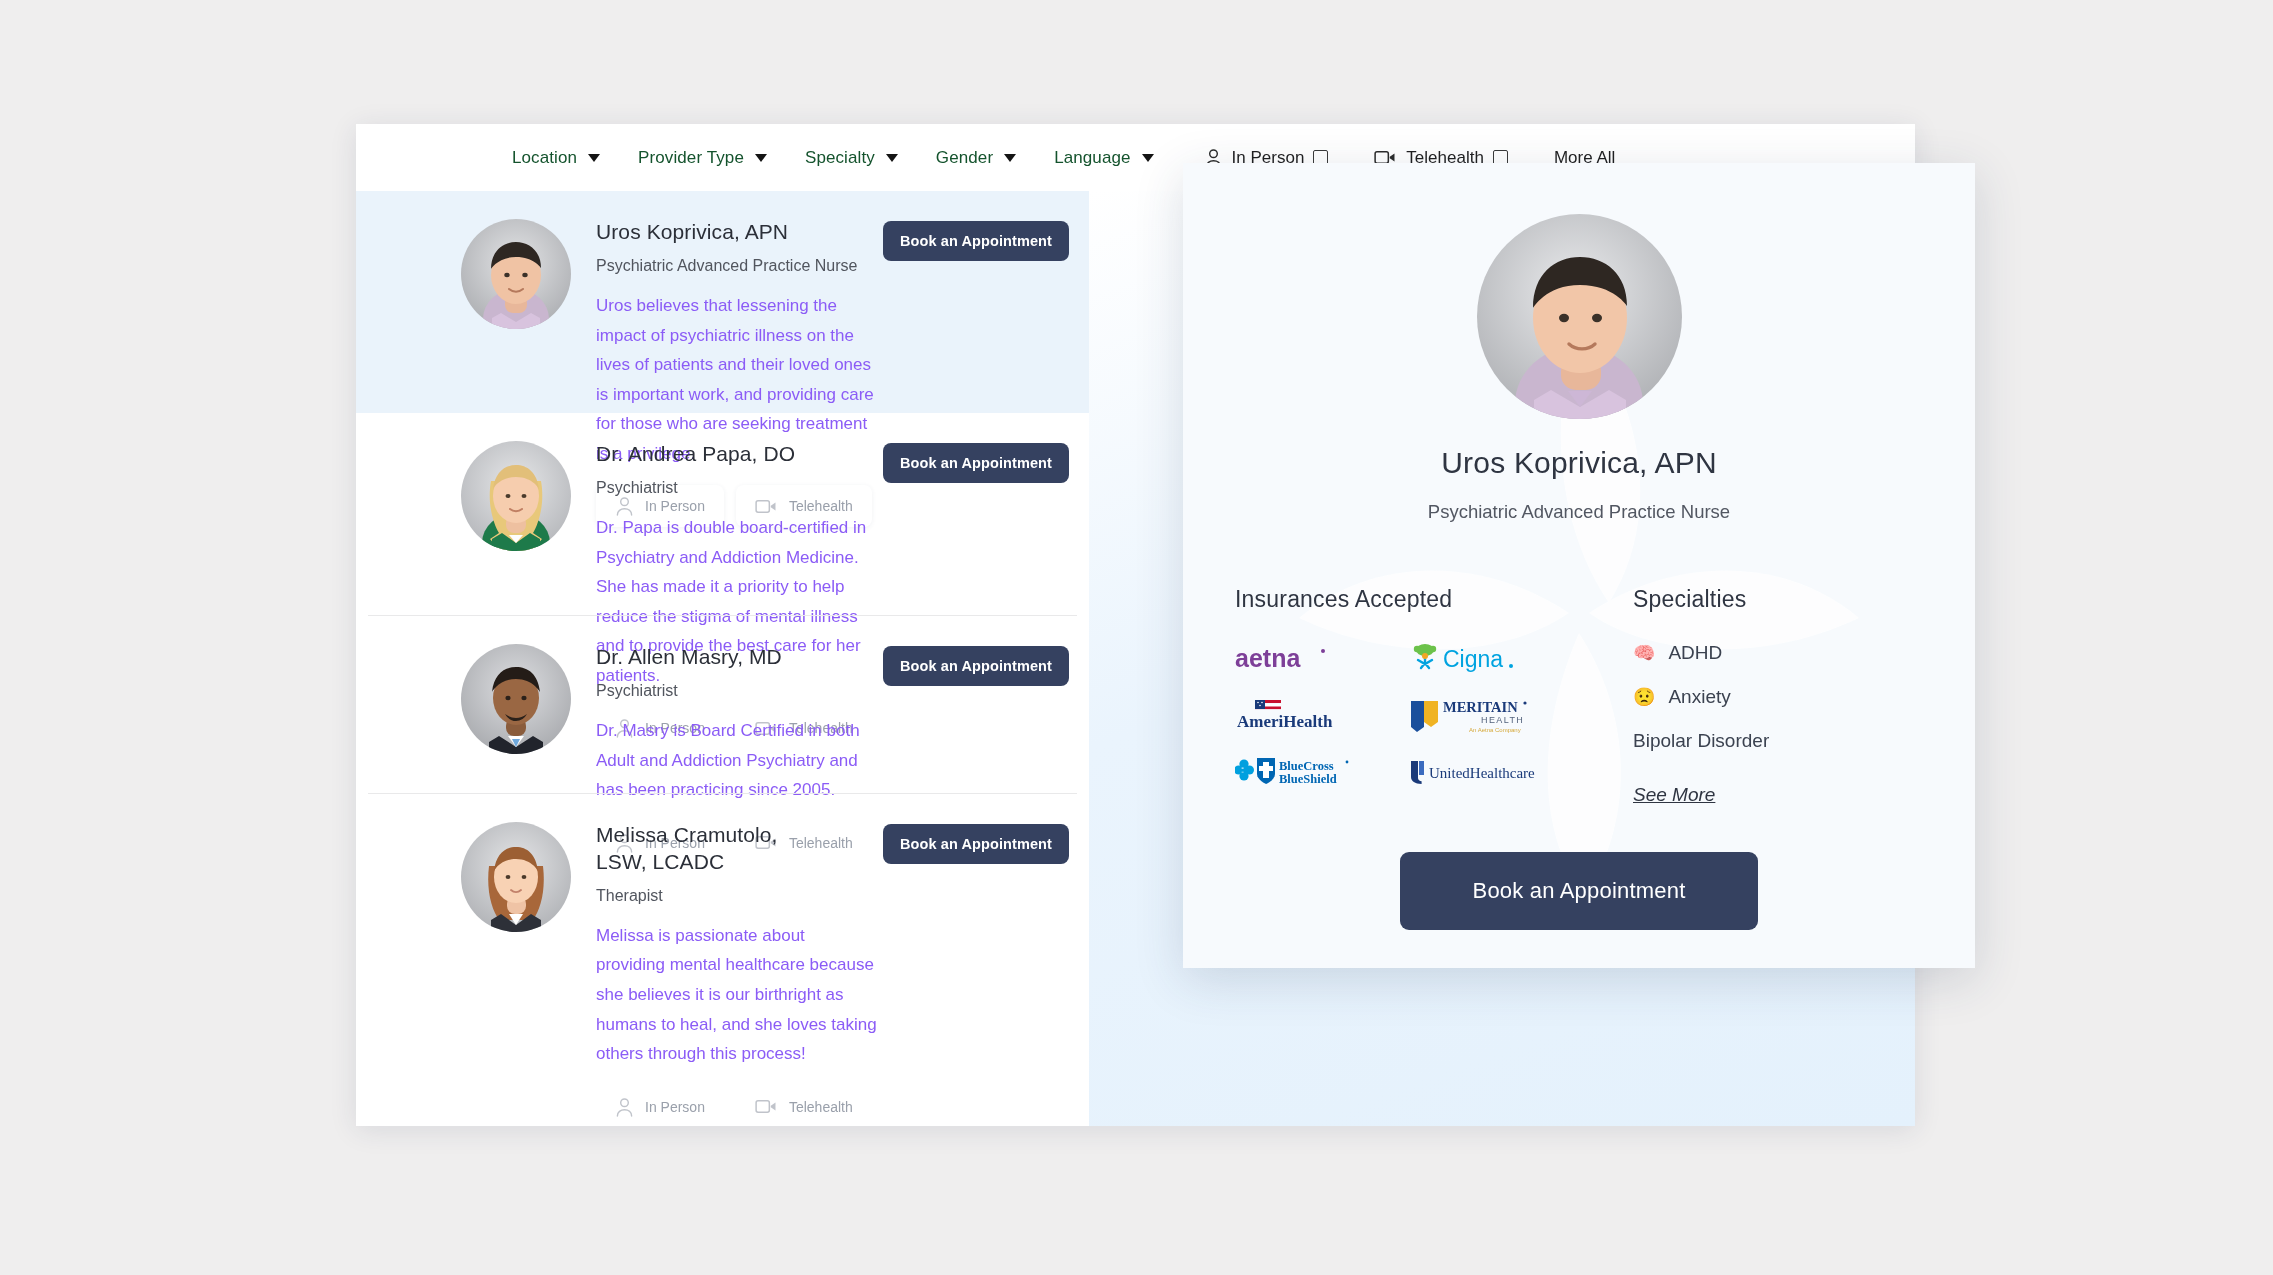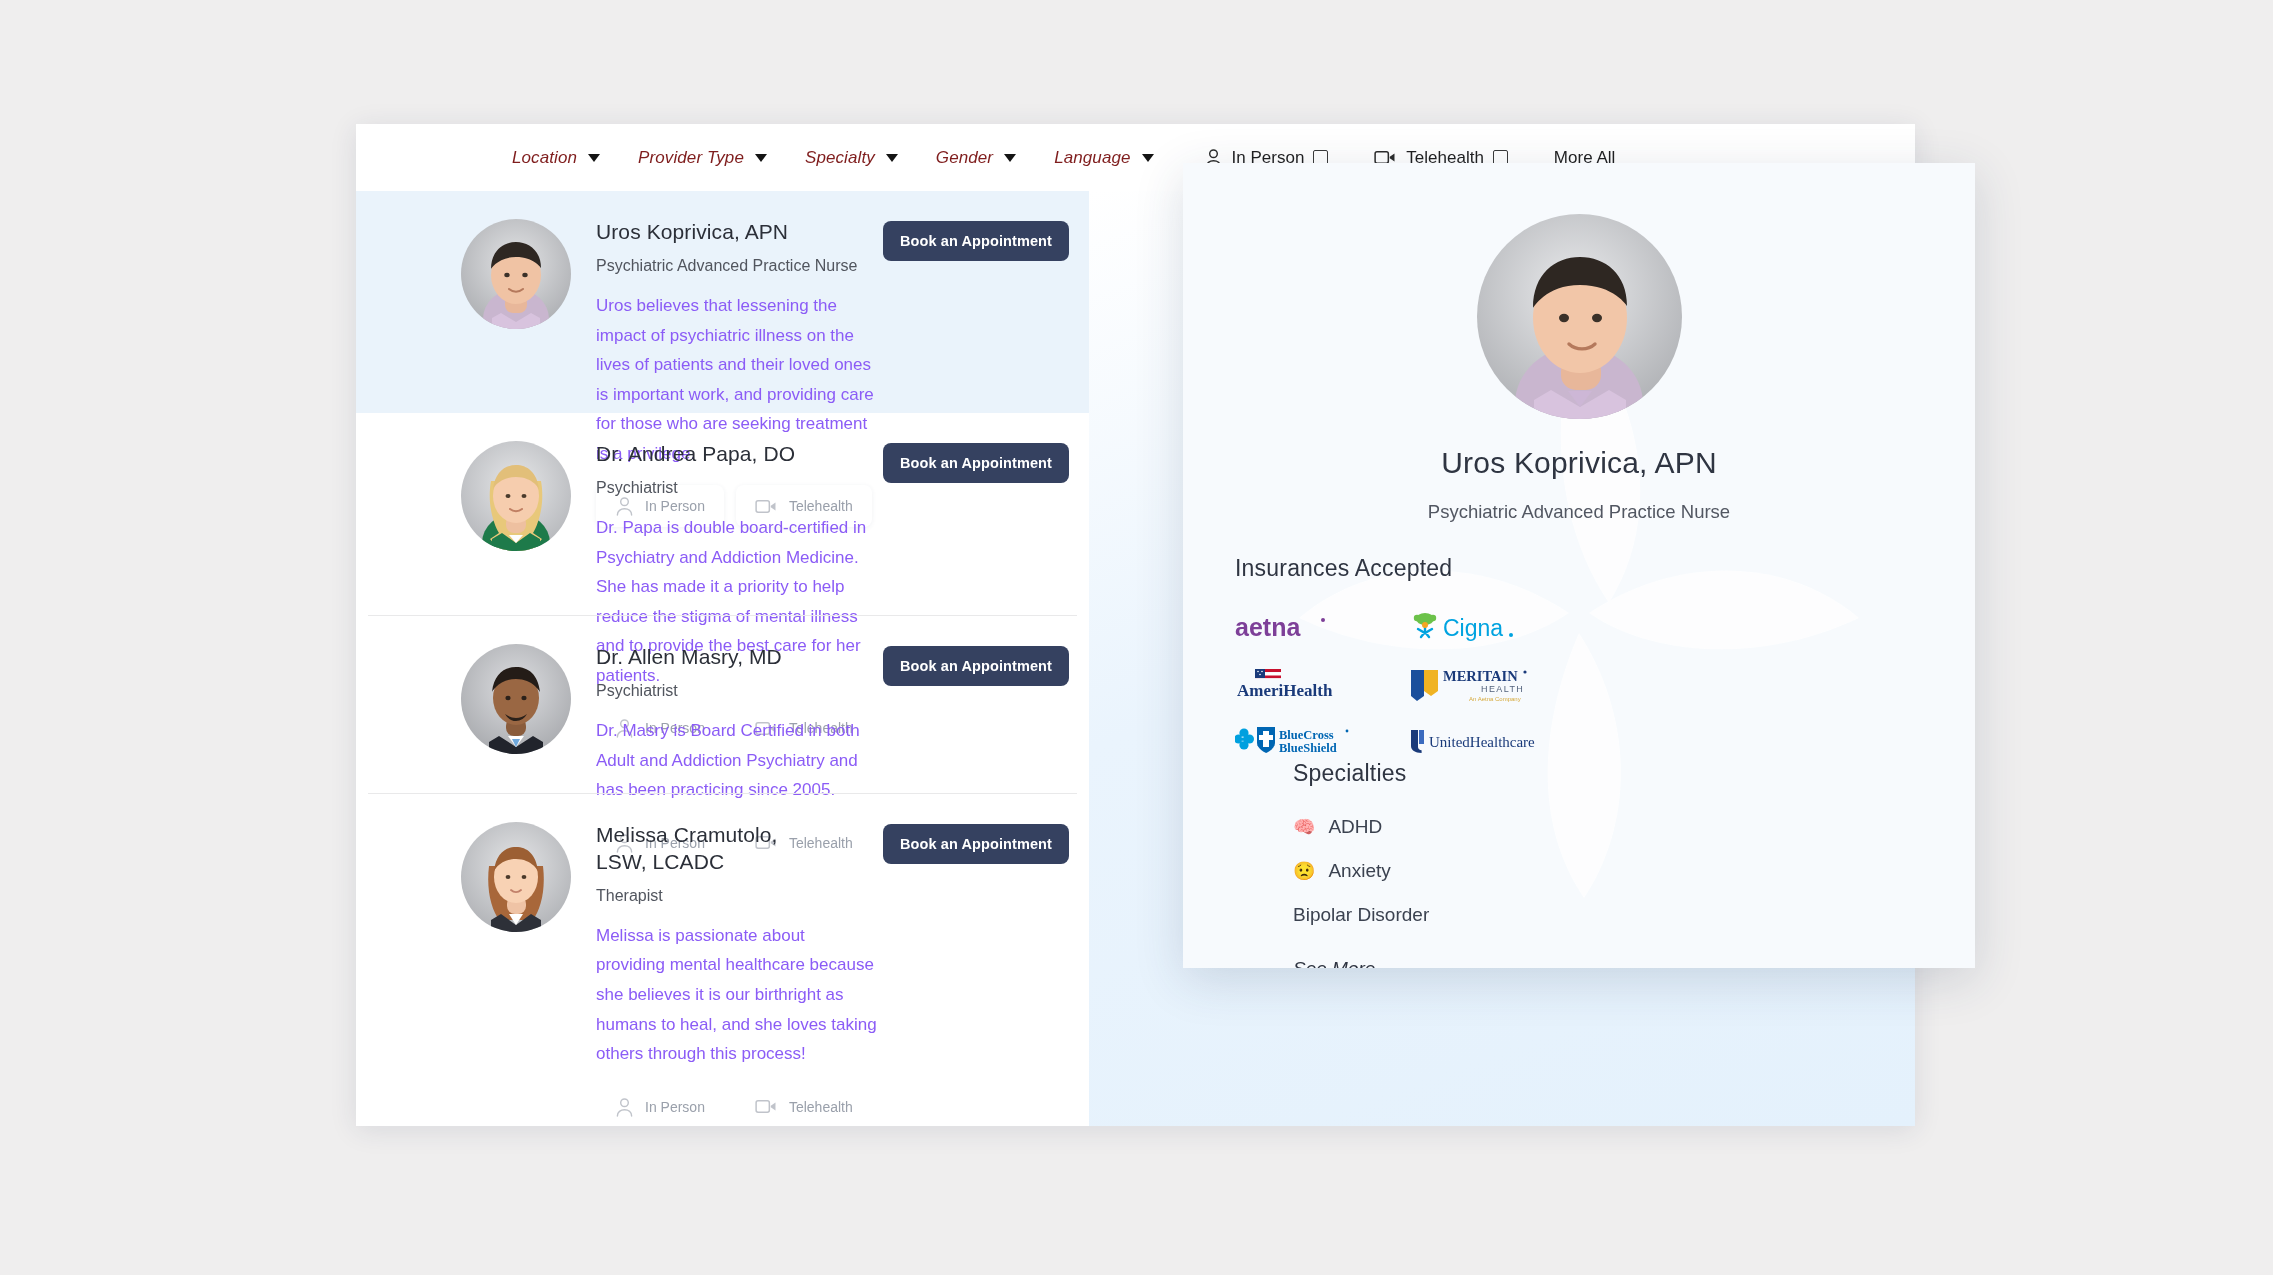--- a/index.html
+++ b/index.html
@@ -44,23 +44,22 @@
   .filter-dropdown {
     display: flex;
     align-items: center;
     gap: 11px;
     margin-right: 38px;
     cursor: pointer;
     white-space: nowrap;
   }
   .filter-dropdown .fd-label {
     font-size: 17px;
-    color: #7f1d1d;
+    color: #14532d;
     letter-spacing: .1px;
-    font-style: italic;
   }
   .caret {
     width: 0; height: 0;
     border-left: 6px solid transparent;
     border-right: 6px solid transparent;
     border-top: 8px solid #141414;
   }
 
   .mode-filter {
     display: flex;
@@ -246,23 +245,22 @@
   }
   #detail-title {
     text-align: center;
     font-size: 18.5px;
     color: #525762;
     margin-top: 21px;
   }
 
   #detail-columns {
     display: flex;
-    margin-top: 32px;
+    margin-top: 63px;
     padding: 0 52px;
-    flex-direction: column;
   }
   .col-insurance { width: 340px; }
   .col-specialty { flex: 1 1 auto; padding-left: 58px; }
 
   .col-heading {
     font-size: 23px;
     color: #2f3542;
     letter-spacing: .2px;
   }
 

